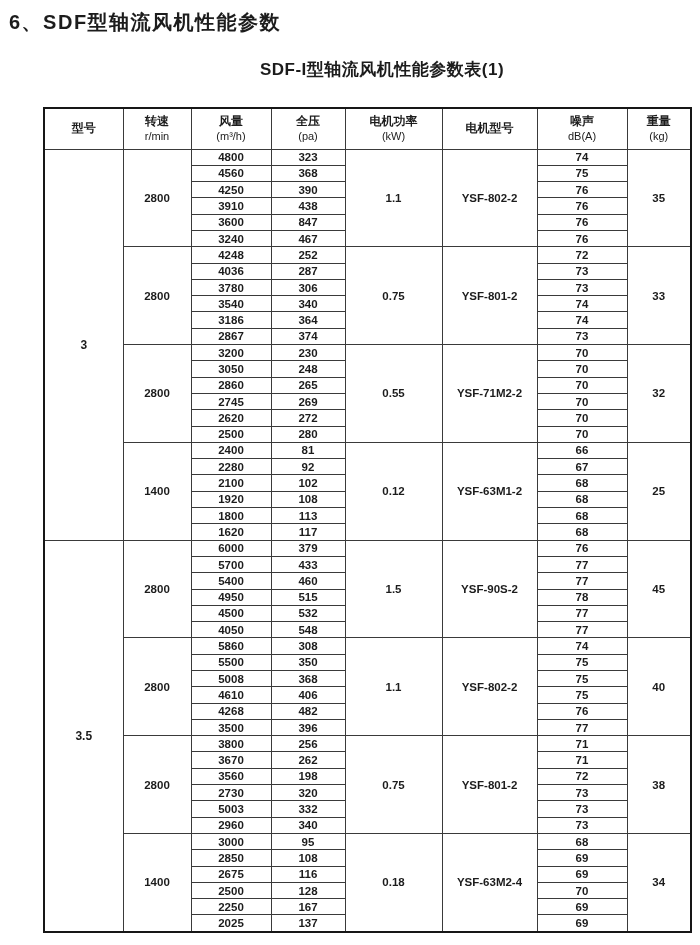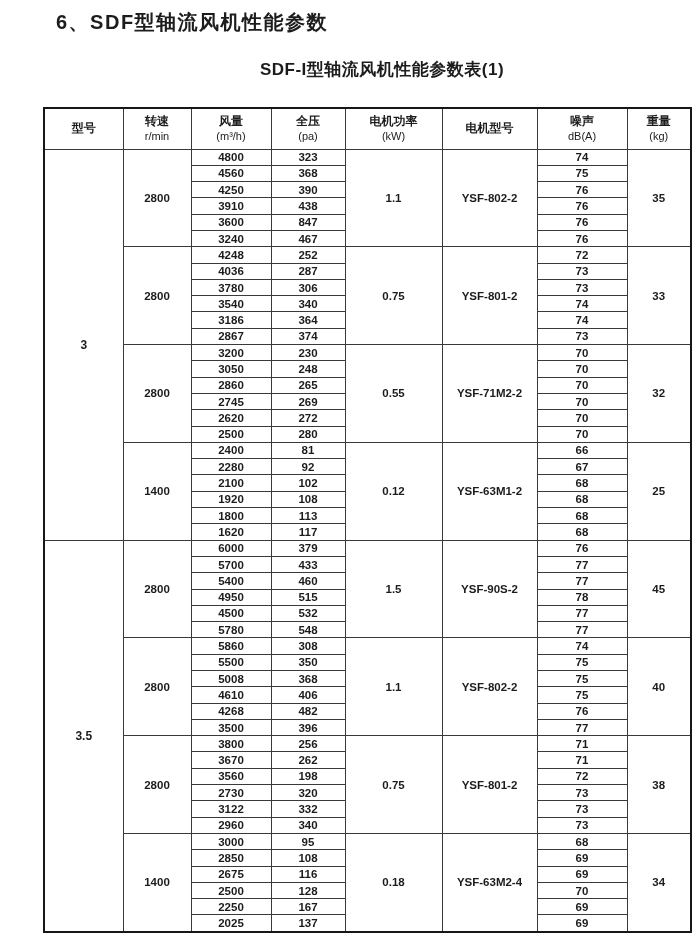--- a/index.html
+++ b/index.html
@@ -11,21 +11,20 @@
     position: relative;
     overflow: hidden;
   }
   .heading {
     position: absolute;
     left: 9px; top: 9px;
     font-size: 20px;
     font-weight: bold;
     letter-spacing: 1.5px;
     white-space: nowrap;
-    margin-left: 47px;
   }
   .subtitle {
     position: absolute;
     left: 32px; top: 58px;
     width: 700px;
     text-align: center;
     font-size: 17px;
     font-weight: bold;
     letter-spacing: 0.5px;
     white-space: nowrap;
@@ -265,21 +264,21 @@
         <td class="cell-airflow">4950</td>
         <td class="cell-pressure">515</td>
         <td class="cell-noise">78</td>
       </tr>
       <tr>
         <td class="cell-airflow">4500</td>
         <td class="cell-pressure">532</td>
         <td class="cell-noise">77</td>
       </tr>
       <tr>
-        <td class="cell-airflow">5780</td>
+        <td class="cell-airflow">4050</td>
         <td class="cell-pressure">548</td>
         <td class="cell-noise">77</td>
       </tr>
       <tr>
         <td class="cell-speed" rowspan="6">2800</td>
         <td class="cell-airflow">5860</td>
         <td class="cell-pressure">308</td>
         <td class="cell-power" rowspan="6">1.1</td>
         <td class="cell-motor" rowspan="6">YSF-802-2</td>
         <td class="cell-noise">74</td>
@@ -328,21 +327,21 @@
         <td class="cell-airflow">3560</td>
         <td class="cell-pressure">198</td>
         <td class="cell-noise">72</td>
       </tr>
       <tr>
         <td class="cell-airflow">2730</td>
         <td class="cell-pressure">320</td>
         <td class="cell-noise">73</td>
       </tr>
       <tr>
-        <td class="cell-airflow">3122</td>
+        <td class="cell-airflow">5003</td>
         <td class="cell-pressure">332</td>
         <td class="cell-noise">73</td>
       </tr>
       <tr>
         <td class="cell-airflow">2960</td>
         <td class="cell-pressure">340</td>
         <td class="cell-noise">73</td>
       </tr>
       <tr>
         <td class="cell-speed" rowspan="6">1400</td>

